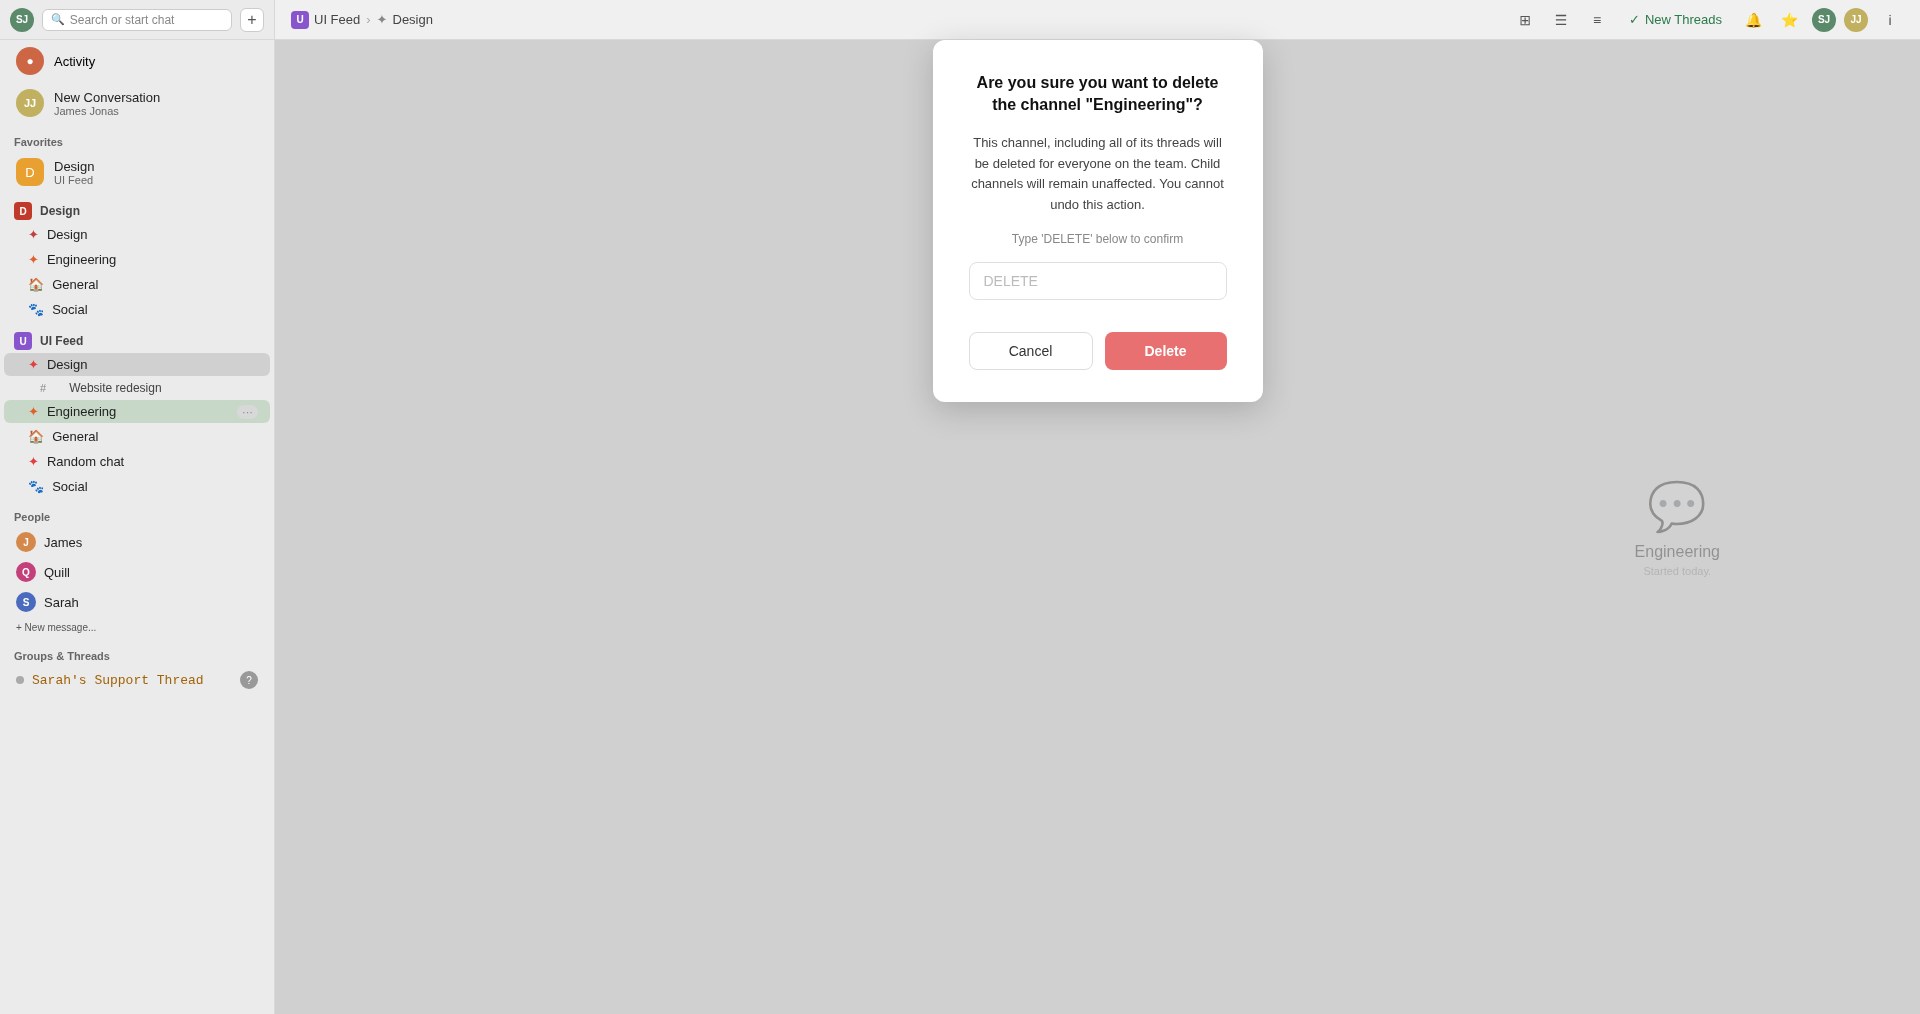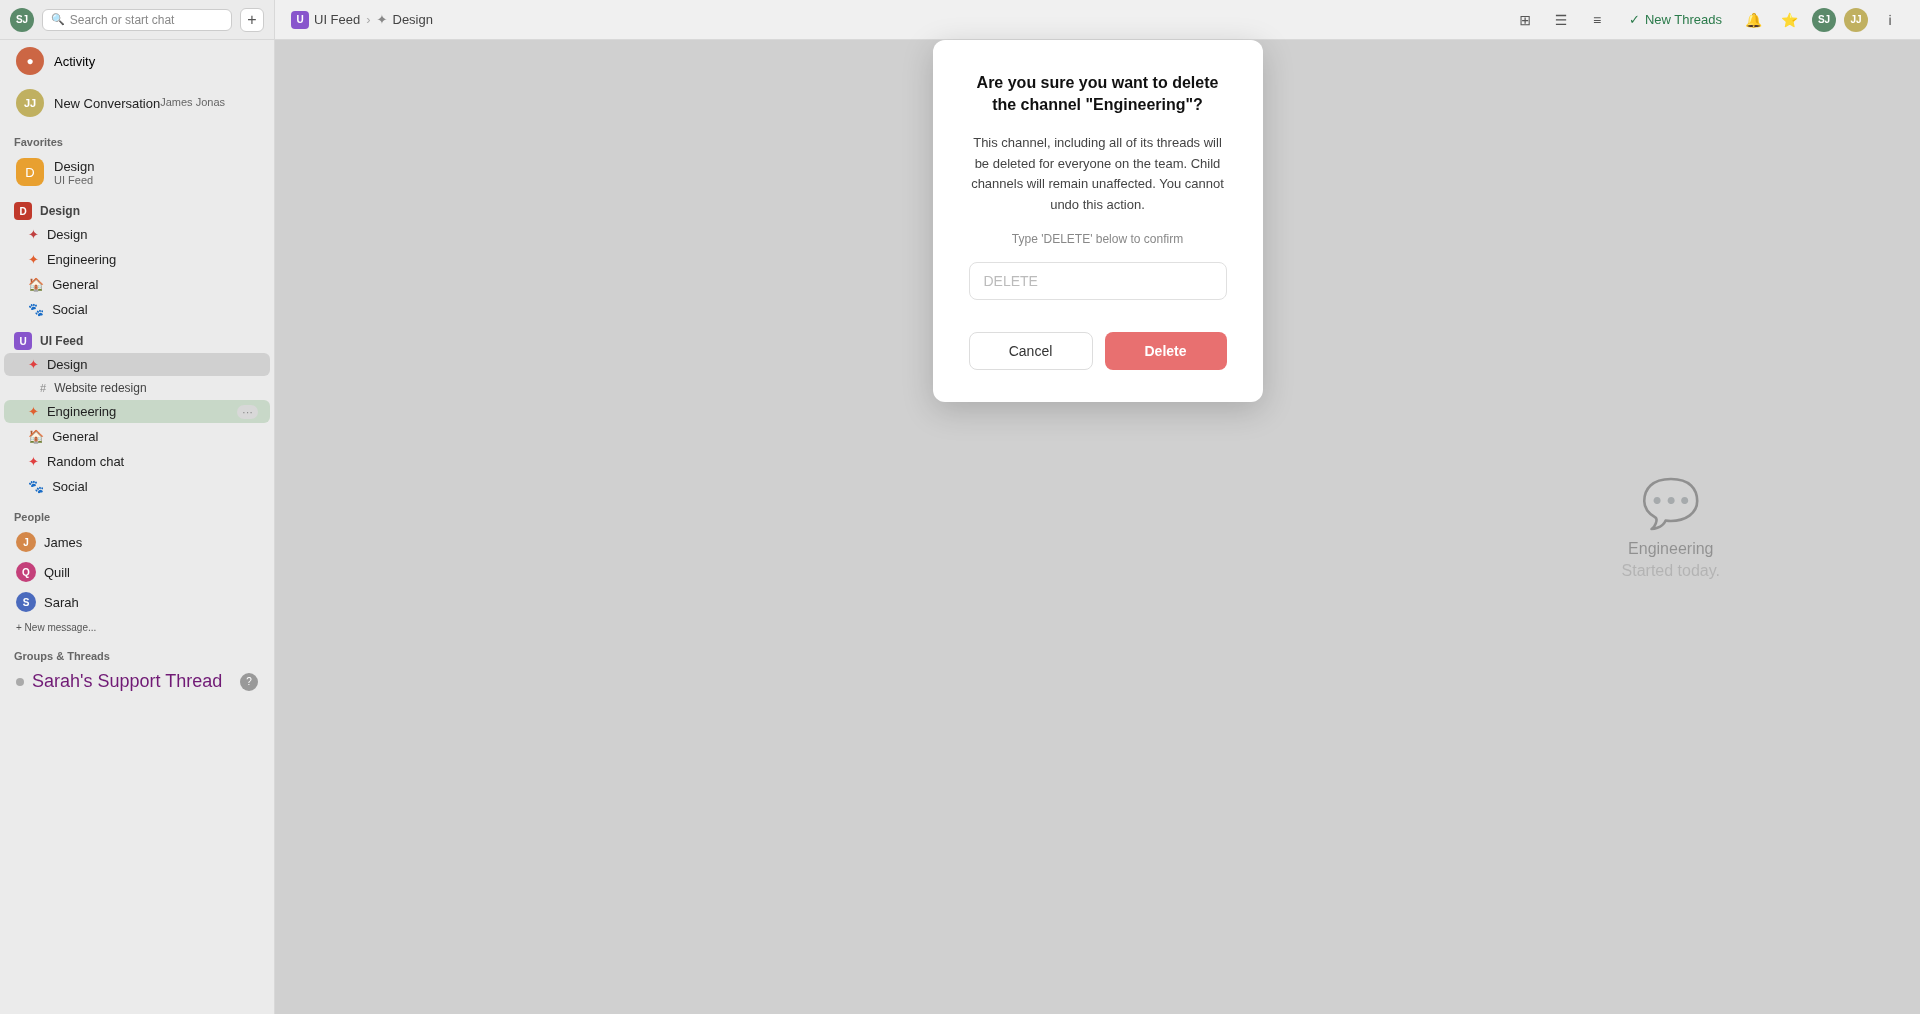--- a/index.html
+++ b/index.html
@@ -107,21 +107,21 @@
       width: 28px; height: 28px;
       border-radius: 50%;
       background: #c0b060;
       display: flex; align-items: center; justify-content: center;
       color: white;
       font-size: 11px;
       font-weight: 700;
       flex-shrink: 0;
     }
 
-    .new-conv-text { display: flex; flex-direction: row; }
+    .new-conv-text { display: flex; flex-direction: column; }
     .new-conv-text .title { font-size: 13px; color: #222; font-weight: 500; }
     .new-conv-text .subtitle { font-size: 11px; color: #666; }
 
     
     .favorites-item {
       display: flex;
       align-items: center;
       padding: 5px 12px;
       gap: 10px;
       cursor: pointer;
@@ -189,21 +189,21 @@
       display: flex;
       align-items: center;
       padding: 3px 12px 3px 36px;
       gap: 8px;
       cursor: pointer;
       margin: 1px 4px;
       border-radius: 6px;
     }
 
     .sub-channel-icon { font-size: 11px; color: #888; }
-    .sub-channel-name { font-size: 12px; color: #444; }
+    .sub-channel-name { font-size: 12px; color: #444; margin-left: 15px; }
 
     
     .people-item {
       display: flex;
       align-items: center;
       padding: 4px 12px;
       gap: 8px;
       cursor: pointer;
       margin: 1px 4px;
       border-radius: 6px;
@@ -236,21 +236,21 @@
     .thread-item {
       display: flex;
       align-items: center;
       padding: 4px 12px;
       gap: 8px;
       cursor: pointer;
       margin: 1px 4px;
       border-radius: 6px;
     }
     .thread-dot { width: 8px; height: 8px; border-radius: 50%; background: #aaa; flex-shrink: 0; }
-    .thread-name { font-size: 18px; color: #701a75; flex: 1; }
+    .thread-name { font-size: 13px; color: #a16207; flex: 1; font-family: Liberation Mono, monospace; }
     .thread-badge {
       width: 18px; height: 18px;
       border-radius: 50%;
       background: #999;
       color: white;
       font-size: 10px;
       display: flex; align-items: center; justify-content: center;
     }
 
     
@@ -609,21 +609,21 @@
       <div class="topbar-avatar" style="background:#c0b060;">JJ</div>
       <button class="topbar-btn">ℹ</button>
     </div>
   </div>
 
   <div class="content-area">
 
     <div style="position:absolute; top:50%; right:200px; transform:translateY(-50%); text-align:center; opacity:0.3;">
       <div style="font-size:48px;">💬</div>
       <div style="font-size:16px; margin-top:8px;">Engineering</div>
-      <div style="font-size:16px; color:#888; margin-top:4px;text-align:right;">Started today.</div>
+      <div style="font-size:11px; color:#888; margin-top:4px;">Started today.</div>
     </div>
 
     <div class="modal-overlay">
       <div class="modal">
 
         <div class="modal-title">Are you sure you want to delete the channel "Engineering"?</div>
 
         <div class="modal-desc">This channel, including all of its threads will be deleted for everyone on the team. Child channels will remain unaffected. You cannot undo this action.</div>
 
         <div class="modal-confirm-label">Type 'DELETE' below to confirm</div>

